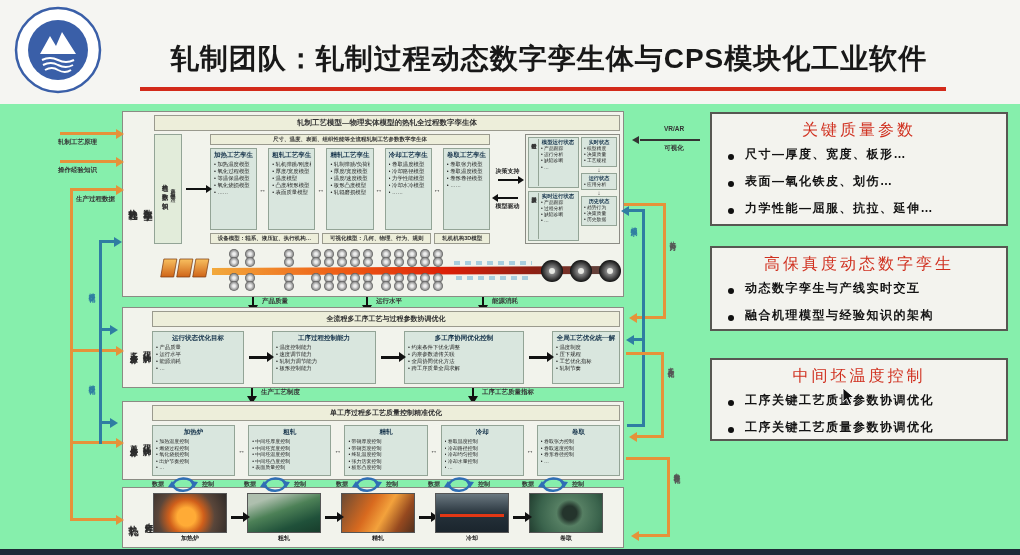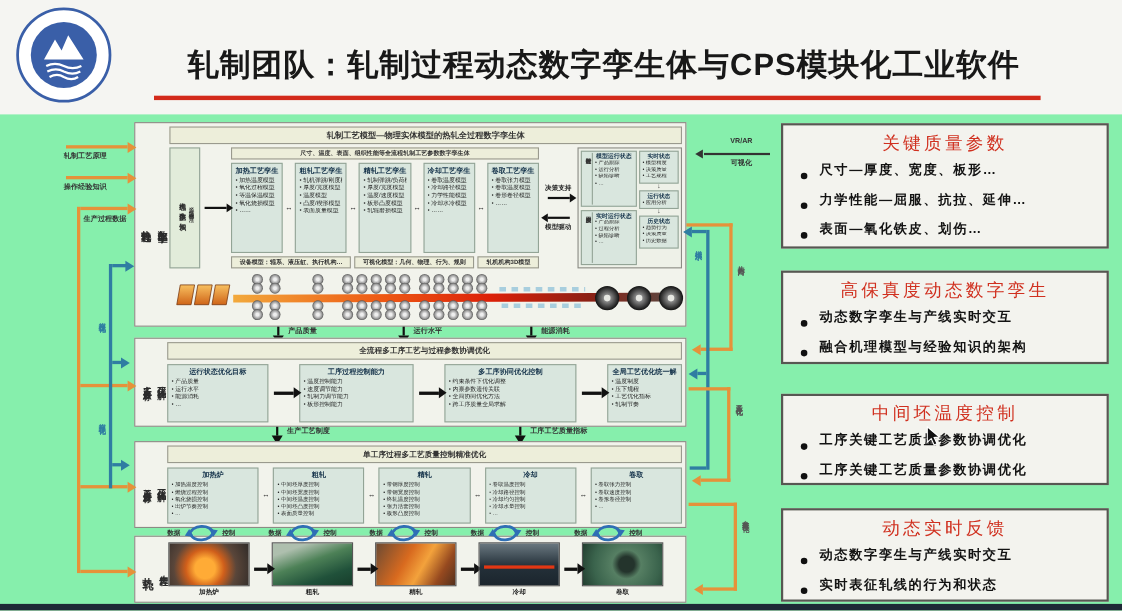--- a/index.html
+++ b/index.html
@@ -76,21 +76,21 @@
 .p1{background:radial-gradient(circle at 45% 60%,#ffab36 0 20%,#d05f1b 38%,#5a463a 62%,#2e2a28)}
 .p2{background:linear-gradient(160deg,#aebfae 0 18%,#4d8157 45%,#20513a 75%,#173d2b)}
 .p3{background:linear-gradient(120deg,#6b4a33,#d86a1f 38%,#f3a23c 58%,#96491f 80%,#53301d)}
 .p4{background:linear-gradient(#6a7880,#243039 55%,#1b252d);position:relative}
 .p4::after{content:"";position:absolute;left:6%;top:55%;width:88%;height:3px;background:#e23714}
 .p5{background:radial-gradient(circle at 55% 50%,#24342c 0 16%,#567f63 30%,#3a634c 68%,#223e30)}
 
 
 .ibox{position:absolute;left:710px;width:298px;background:#f3f3ee;border:2px solid #575752}
 .ibox h3{color:#d0301f;font-size:16px;font-weight:400;text-align:center;margin:6px 0 5px;letter-spacing:3px}
-.ibox .row{display:flex;gap:11px;padding:0 8px 0 16px;margin-bottom:10px;align-items:flex-end}
+.ibox .row{display:flex;gap:11px;padding:0 8px 0 16px;margin-bottom:10px;align-items:center}
 .ibox .dot{width:6px;height:6px;border-radius:50%;background:#101010;margin-top:5px;flex:none}
 .ibox .bt{font-size:12px;font-weight:900;color:#131313;letter-spacing:1.5px;white-space:nowrap}
 </style>
 </head>
 <body>
 
 <div class="slide">
   <div class="hdr"></div>
 
   <svg class="logo" width="88" height="88" viewBox="0 0 88 88">
@@ -604,25 +604,25 @@
 
   <div class="ibox" style="top:112px;height:114px">
     <h3>关键质量参数</h3>
     <div>
         <div class="row">
           <i class="dot"></i>
           <span class="bt">尺寸—厚度、宽度、板形…</span>
         </div>
         <div class="row">
           <i class="dot"></i>
-          <span class="bt">力学性能—屈服、抗拉、延伸…</span>
+          <span class="bt">表面—氧化铁皮、划伤…</span>
         </div>
         <div class="row">
           <i class="dot"></i>
-          <span class="bt">表面—氧化铁皮、划伤…</span>
+          <span class="bt">力学性能—屈服、抗拉、延伸…</span>
         </div>
       </div>
   </div>
   <div class="ibox" style="top:246px;height:85px">
     <h3>高保真度动态数字孪生</h3>
     <div>
         <div class="row">
           <i class="dot"></i>
           <span class="bt">动态数字孪生与产线实时交互</span>
         </div>
@@ -638,32 +638,19 @@
         <div class="row">
           <i class="dot"></i>
           <span class="bt">工序关键工艺质量参数协调优化</span>
         </div>
         <div class="row">
           <i class="dot"></i>
           <span class="bt">工序关键工艺质量参数协调优化</span>
         </div>
       </div>
   </div>
-  <div class="ibox" style="top:462px;height:85px">
-    <h3>动态实时反馈</h3>
-    <div>
-        <div class="row">
-          <i class="dot"></i>
-          <span class="bt">动态数字孪生与产线实时交互</span>
-        </div>
-        <div class="row">
-          <i class="dot"></i>
-          <span class="bt">实时表征轧线的行为和状态</span>
-        </div>
-      </div>
-  </div>
 
   <svg style="position:absolute;left:842px;top:387px;z-index:9" width="14" height="19" viewBox="0 0 14 19">
     <path d="M1 1 L1 15 L4.6 11.8 L7.2 17.5 L9.8 16.3 L7.2 10.8 L12 10.4 Z" fill="#111" stroke="#fff" stroke-width="1"></path>
   </svg>
 
   <div class="bbar"></div>
 </div>
 
 </body></html>

